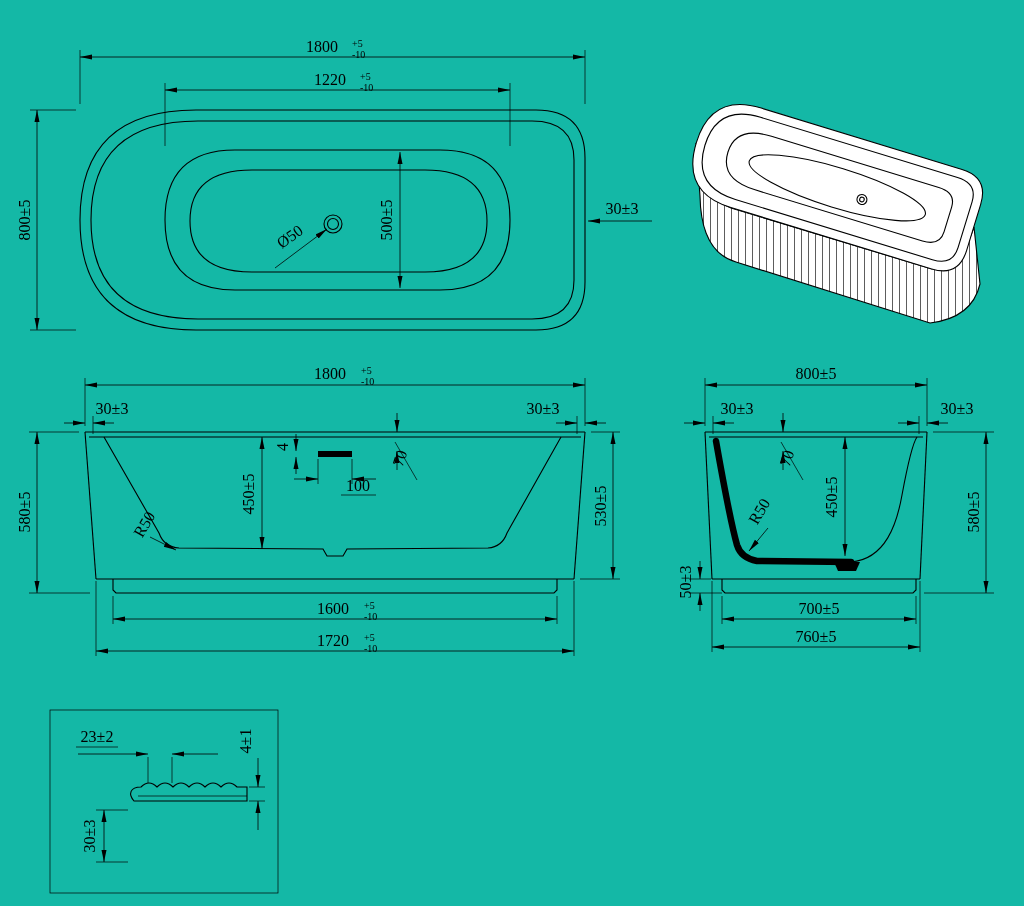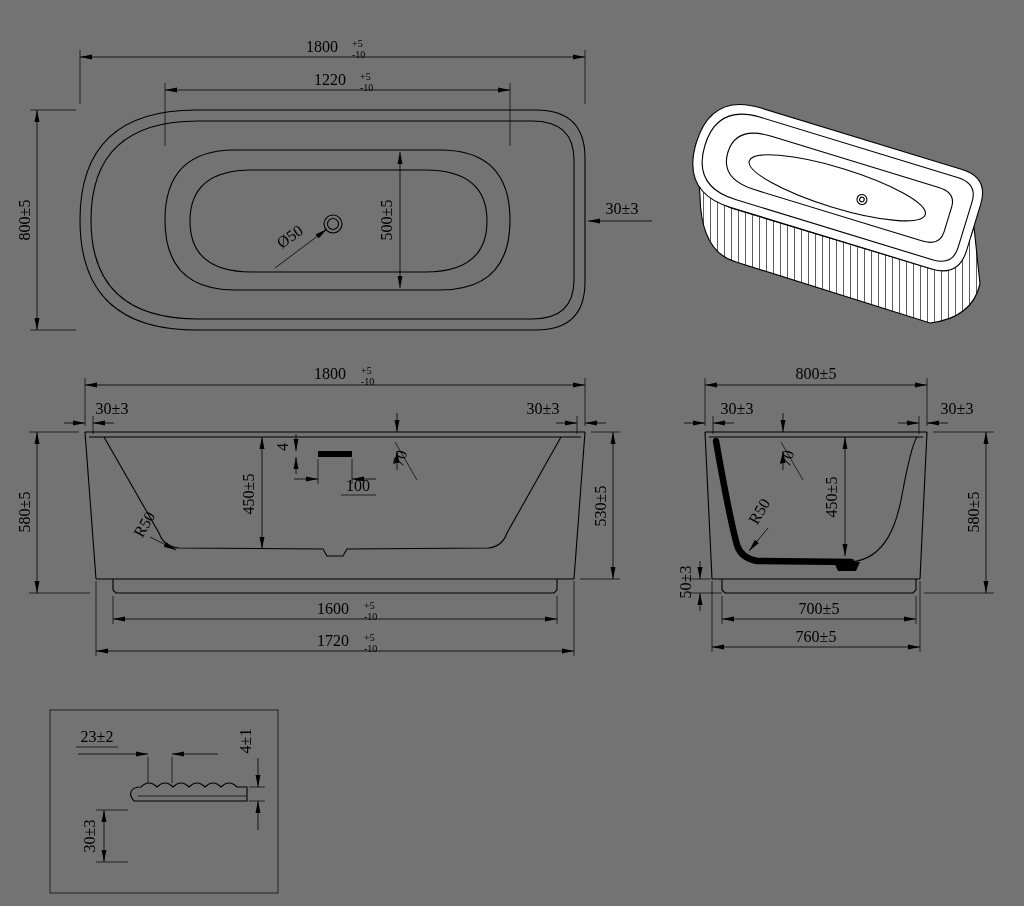--- a/index.html
+++ b/index.html
@@ -1,16 +1,16 @@
 <!DOCTYPE html>
 <html><head>
 <meta charset="utf-8">
 <style>
   html,body{margin:0;padding:0;background:#fff;}
-  #stage{width:1024px;height:906px;background:#737373;position:relative;overflow:hidden;}
+  #stage{width:1024px;height:906px;background:#14b8a6;position:relative;overflow:hidden;}
   svg{display:block;}
   svg text{font-family:"Liberation Serif",serif;fill:#000;}
   .t{font-size:16px;text-anchor:middle;}
   .ts{font-size:10px;text-anchor:start;}
   .o{stroke:#000;stroke-width:1.1;fill:none;}
   .of{stroke:#000;stroke-width:1.1;fill:#fff;}
   .d{stroke:#000;stroke-width:0.8;fill:none;}
   .e{stroke:#000;stroke-width:0.7;fill:none;}
   .d2{marker-start:url(#ah);marker-end:url(#ah);}
   .d1{marker-end:url(#ah);}

